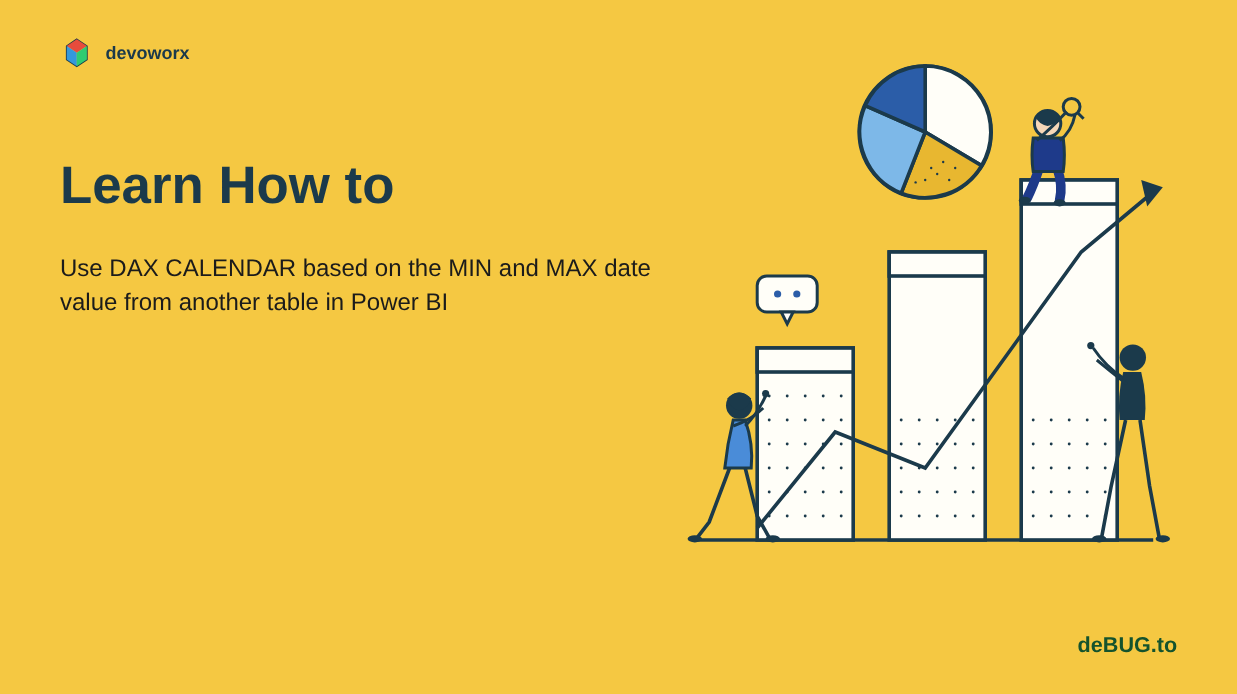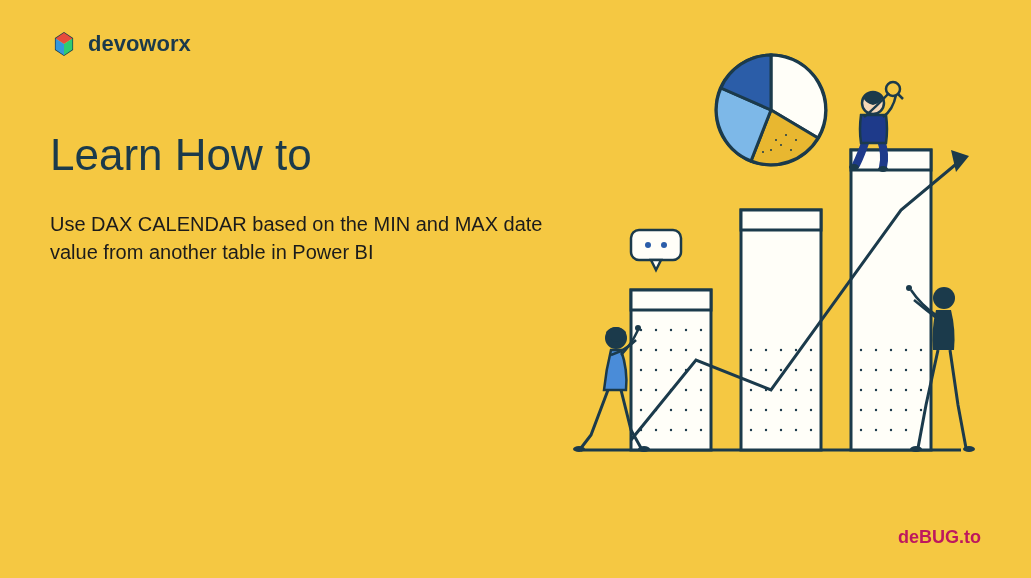--- a/index.html
+++ b/index.html
@@ -21,33 +21,33 @@
       left: 50px;
       display: flex;
       align-items: center;
       gap: 10px;
     }
     .logo-icon {
       width: 28px;
       height: 28px;
     }
     .logo-text {
-      font-size: 22px;
+      font-size: 15px;
       font-weight: 700;
       color: #1b3a4b;
     }
     .content {
       position: absolute;
       top: 130px;
       left: 50px;
       max-width: 500px;
     }
     .heading {
       font-size: 44px;
-      font-weight: 400;
+      font-weight: 700;
       color: #1b3a4b;
       margin-bottom: 30px;
     }
     .subheading {
       font-size: 20px;
       font-weight: 400;
       color: #1b1b1b;
       line-height: 1.4;
     }
     .illustration {
@@ -56,21 +56,21 @@
       top: 50px;
       width: 440px;
       height: 440px;
     }
     .footer-brand {
       position: absolute;
       bottom: 30px;
       right: 50px;
       font-size: 18px;
       font-weight: 700;
-      color: #be185d;
+      color: #14532d;
     }
   </style>
 </head>
 <body>
 
 <div class="logo">
   <span class="logo-icon">
     <svg viewBox="0 0 40 40" width="28" height="28">
       <path d="M20 4 L32 12 L32 28 L20 36 L8 28 L8 12 Z" fill="none" stroke="#1b3a4b" stroke-width="2"></path>
       <path d="M20 4 L32 12 L20 20 L8 12 Z" fill="#e74c3c"></path>

